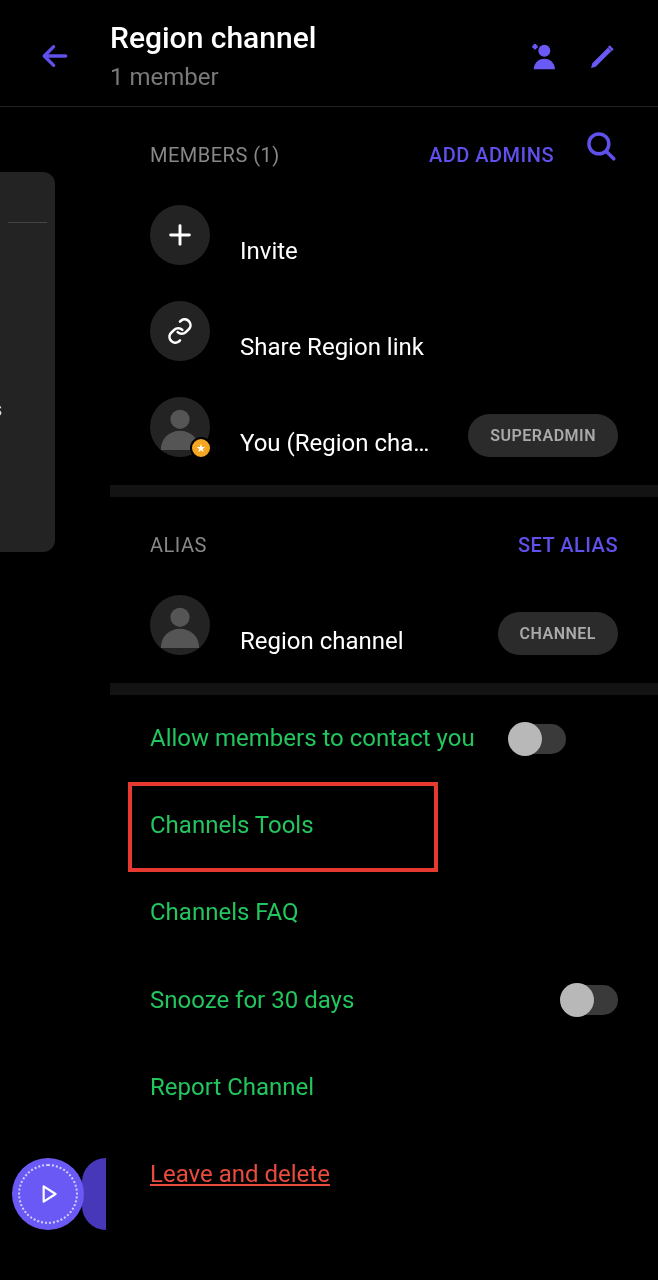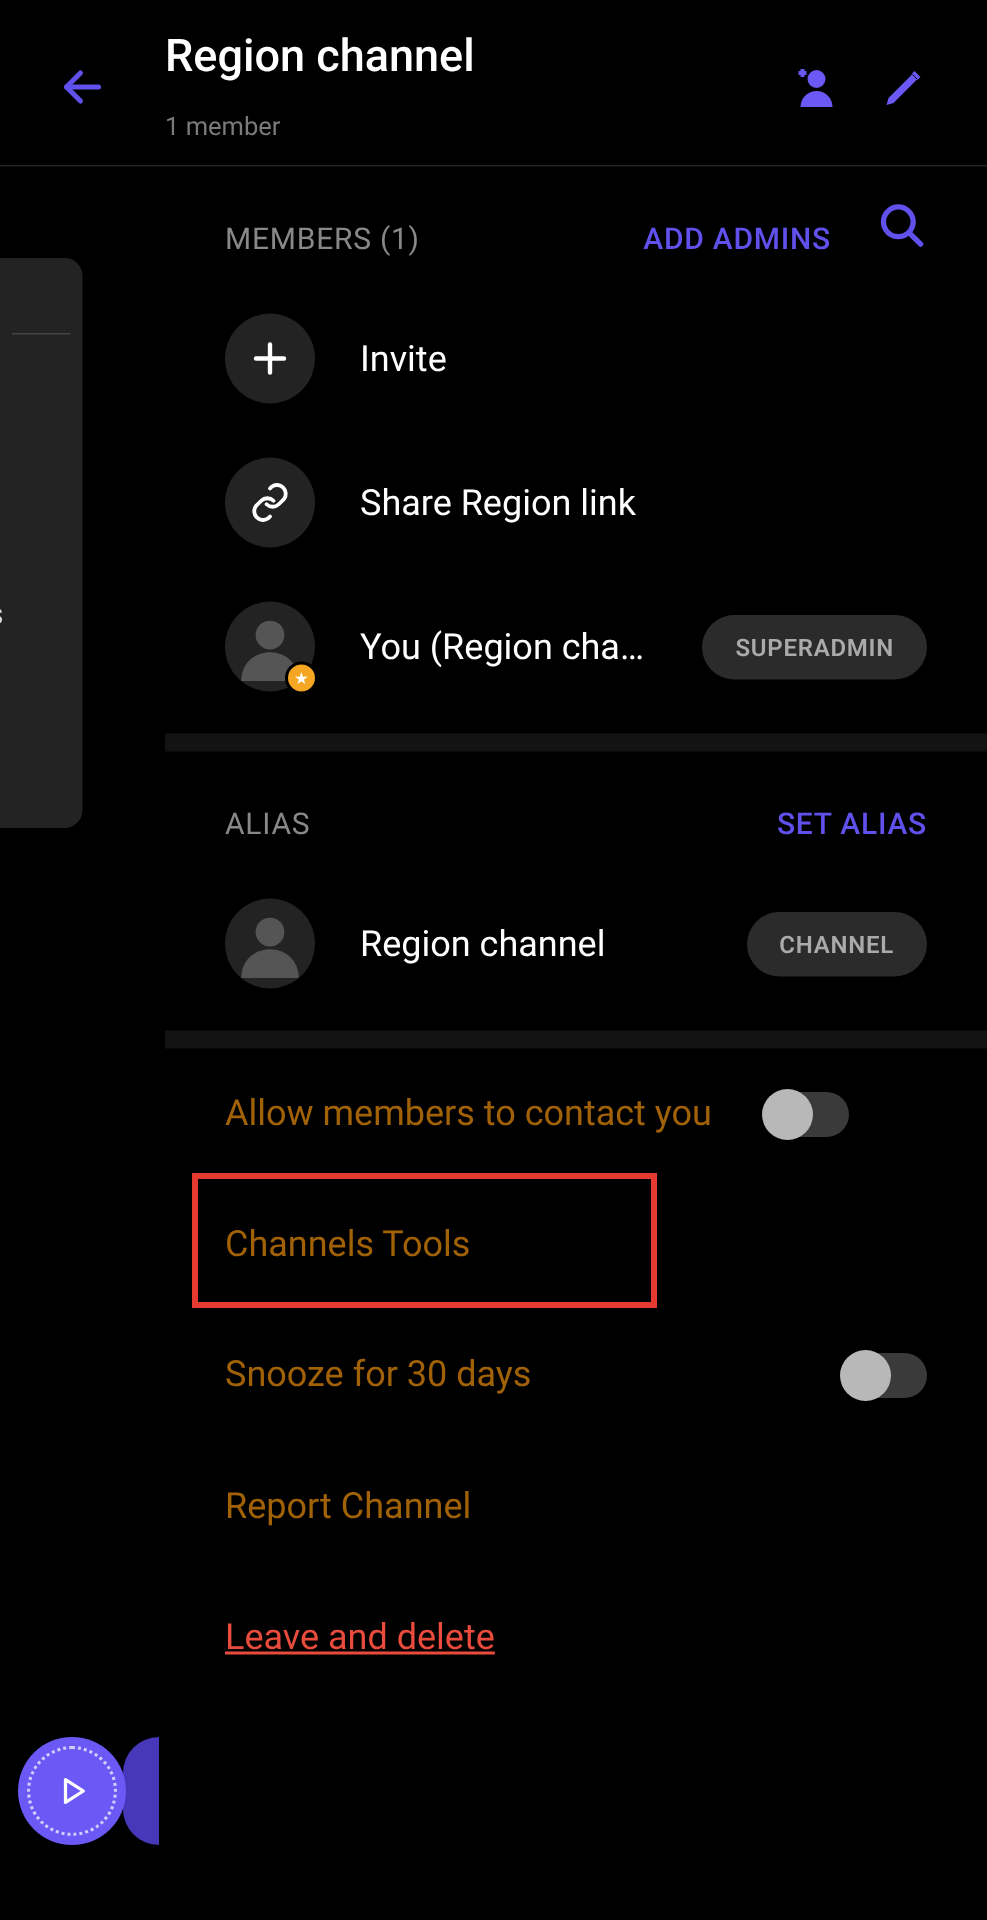--- a/index.html
+++ b/index.html
@@ -9,39 +9,39 @@
   .header {
     display: flex;
     align-items: center;
     padding: 20px 30px 15px 30px;
     border-bottom: 1px solid #222;
   }
   .back-btn { width: 50px; height: 50px; display: flex; align-items: center; justify-content: center; cursor: pointer; }
   .back-btn svg { width: 32px; height: 32px; }
   .title-block { flex: 1; margin-left: 30px; }
   .title { font-size: 30px; font-weight: 500; color: #fff; }
-  .subtitle { font-size: 17px; color: #7a7a7a; margin-top: 20px; }
+  .subtitle { font-size: 24px; color: #7a7a7a; margin-top: 8px; }
   .hdr-icon { width: 50px; height: 50px; display: flex; align-items: center; justify-content: center; cursor: pointer; margin-left: 10px; }
   .hdr-icon svg { width: 32px; height: 32px; }
 
   .content { padding-left: 110px; }
 
   .section-header {
     display: flex;
     align-items: flex-end;
     padding: 20px 40px 20px 40px;
   }
   .section-label { font-size: 20px; color: #888; letter-spacing: 0.5px; }
   .section-action { font-size: 20px; color: #6050ec; font-weight: 500; letter-spacing: 0.5px; margin-left: auto; cursor: pointer; margin-top: 16px; }
   .search-ico { margin-left: 30px; cursor: pointer; }
   .search-ico svg { width: 34px; height: 34px; }
 
   .row {
     display: flex;
-    align-items: center;
+    align-items: flex-end;
     padding: 18px 40px;
     cursor: pointer;
   }
   .row-icon {
     width: 60px; height: 60px; border-radius: 50%;
     background: #232323;
     display: flex; align-items: center; justify-content: center;
     flex-shrink: 0;
     position: relative;
   }
@@ -61,21 +61,21 @@
     margin-left: 10px; flex-shrink: 0;
   }
 
   .divider { height: 12px; background: #131313; margin: 10px 0 0 0; }
 
   .option-row {
     display: flex; align-items: center;
     padding: 28px 40px;
     cursor: pointer;
   }
-  .option-label { font-size: 24px; color: #a16207; flex: 1; line-height: 1.3; }
+  .option-label { font-size: 24px; color: #22c55e; flex: 1; line-height: 1.3; }
   .option-label.danger { color: #e94b3c; text-decoration: underline; }
 
   .toggle {
     width: 56px; height: 30px; border-radius: 15px;
     background: #3a3a3a; position: relative; flex-shrink: 0;
   }
   .toggle .knob {
     position: absolute; left: -2px; top: -2px;
     width: 34px; height: 34px; border-radius: 50%;
     background: #b8b8b8;
@@ -221,20 +221,23 @@
     <span class="option-label" style="max-width:360px">Allow members to contact you</span>
     <div class="toggle">
         <div class="knob"></div>
       </div>
   </div>
 
   <div class="option-row">
     <span class="option-label">Channels Tools</span>
   </div>
 
+  <div class="option-row">
+    <span class="option-label">Channels FAQ</span>
+  </div>
 
   <div class="option-row">
     <span class="option-label">Snooze for 30 days</span>
     <div class="toggle">
         <div class="knob"></div>
       </div>
   </div>
 
   <div class="option-row">
     <span class="option-label">Report Channel</span>

